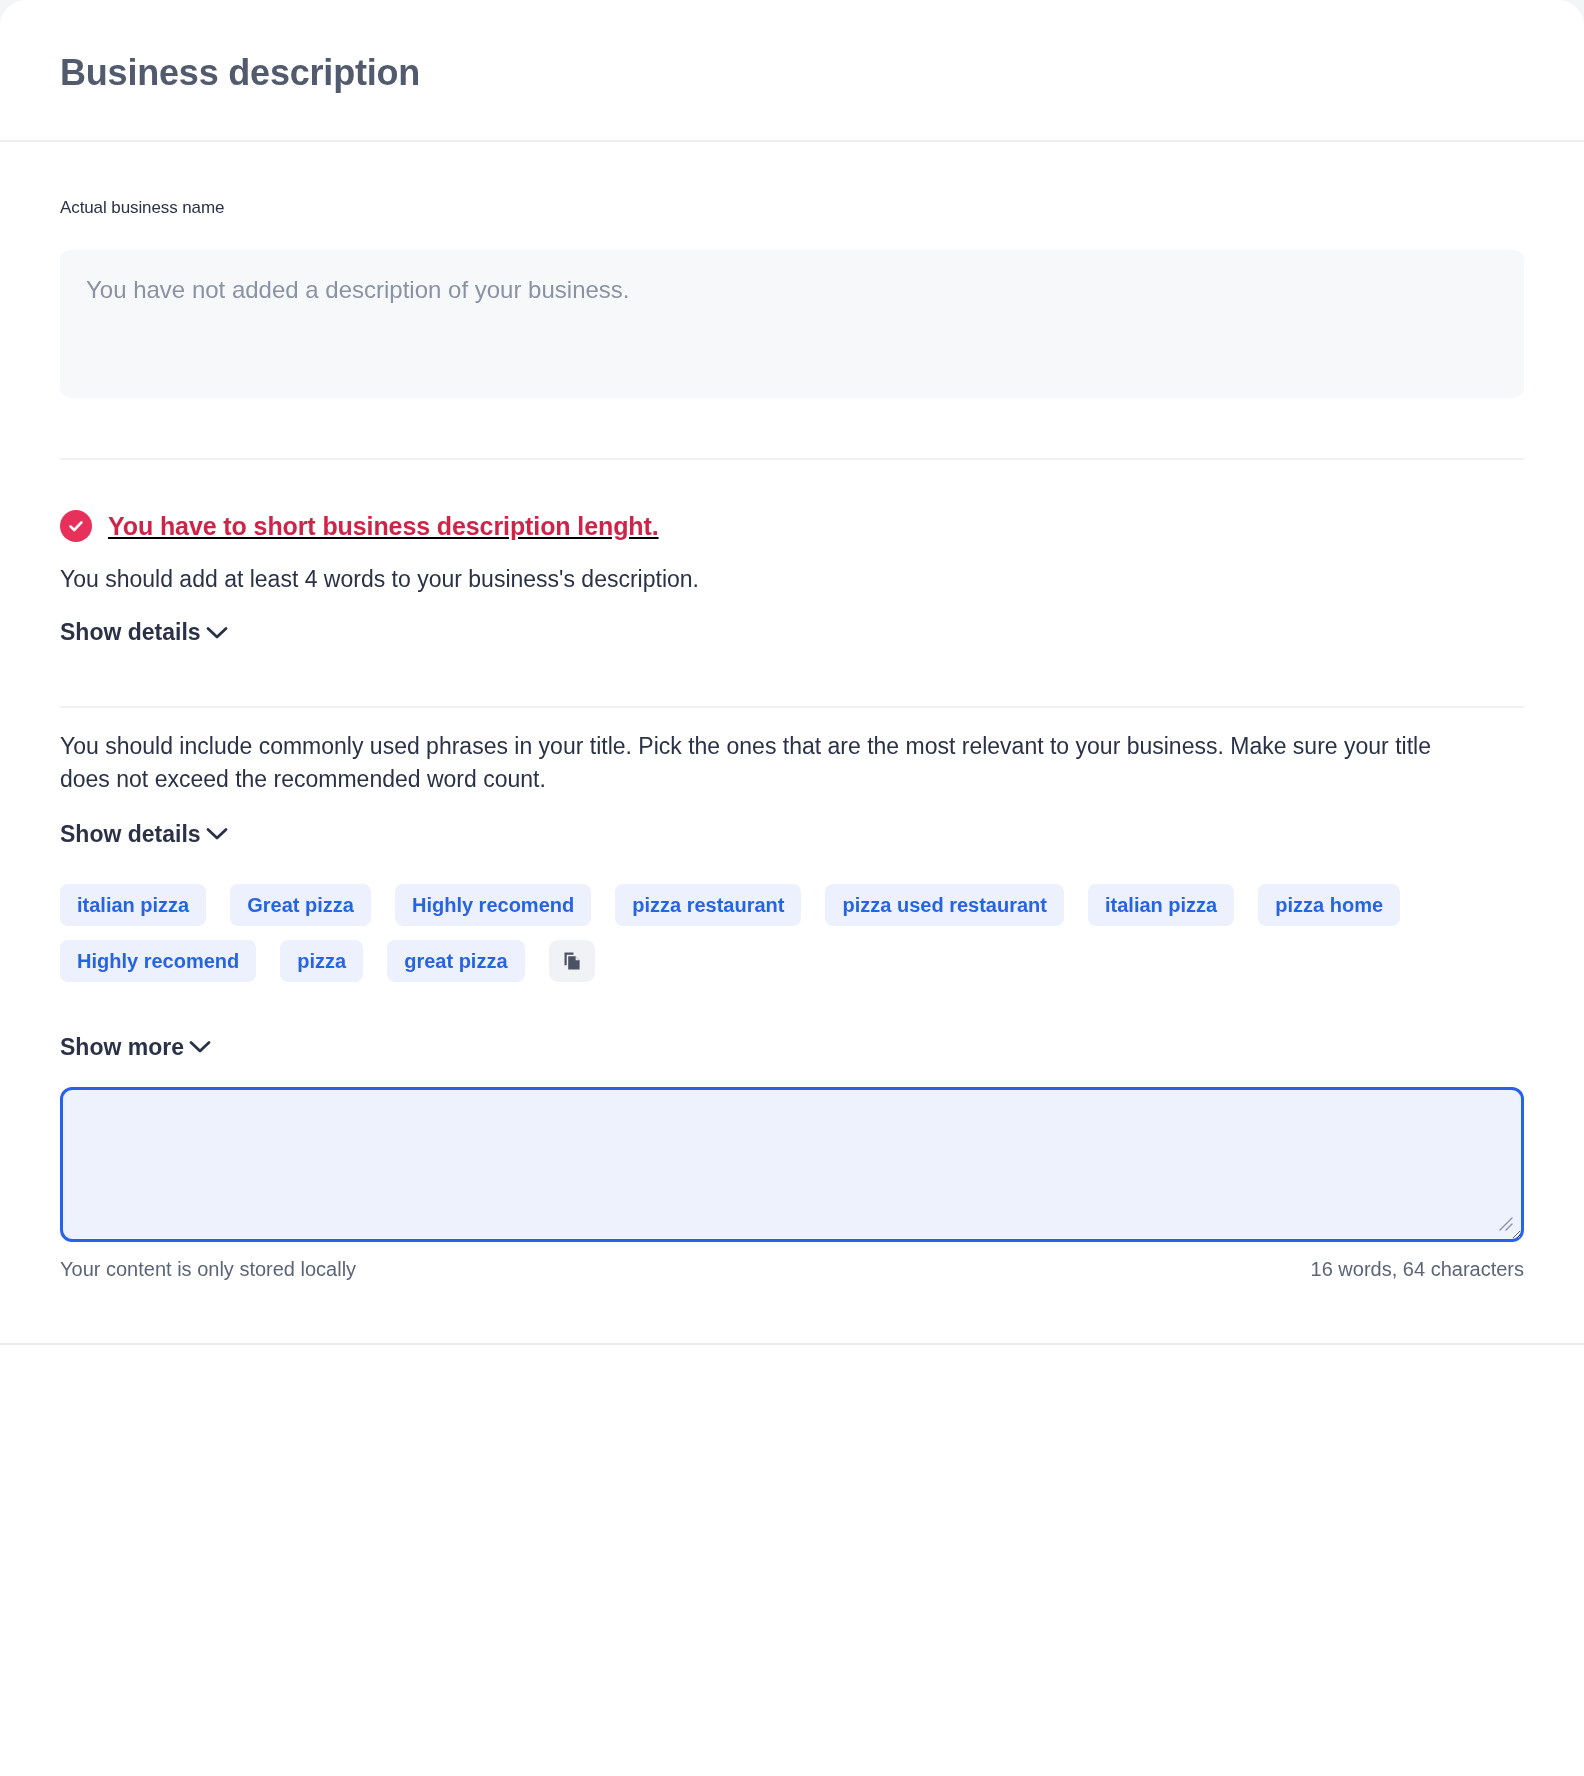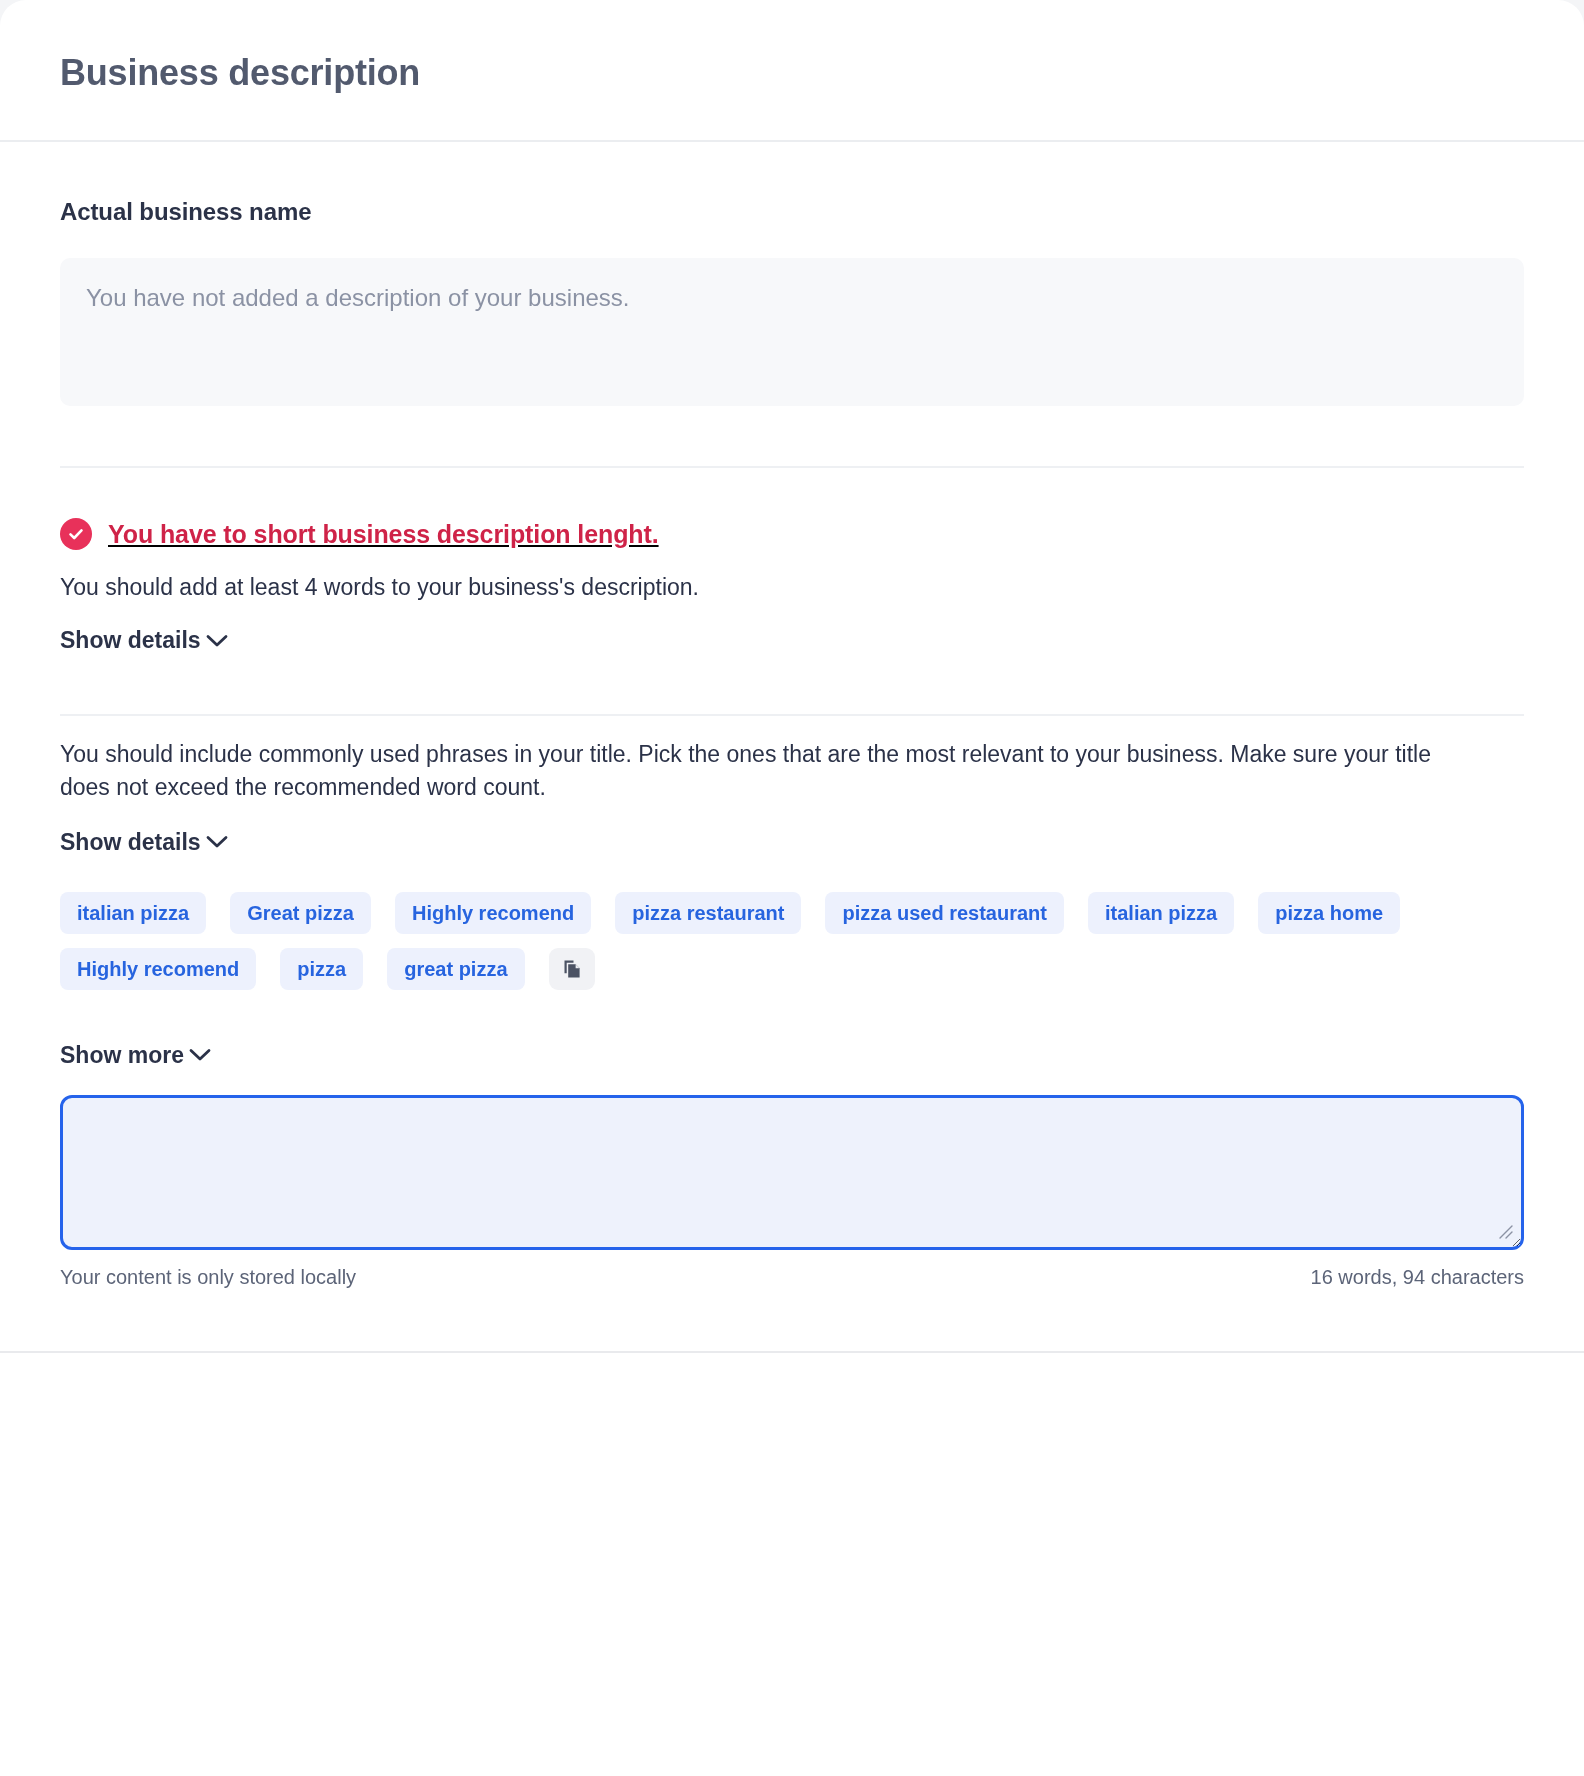--- a/index.html
+++ b/index.html
@@ -41,22 +41,22 @@
     color: #525a6e;
     letter-spacing: -0.2px;
   }
 
   
   .card-body { padding: 0 60px; }
 
   .section-title {
     margin: 0;
     padding-top: 56px;
-    font-size: 24px;
-    font-weight: bold;
+    font-size: 17px;
+    font-weight: normal;
     color: #2b3248;
     letter-spacing: -0.1px;
   }
 
   .readonly-box {
     margin-top: 32px;
     height: 148px;
     background: #f7f8fa;
     border-radius: 10px;
     padding: 24px 26px;
@@ -299,21 +299,21 @@
           <textarea class="editor" placeholder="" style=""></textarea>
           <span class="resize-grip">
             <svg viewBox="0 0 18 18" width="18" height="18" aria-hidden="true">
               <path d="M16 4 L4 16 M16 10 L10 16" stroke="#8b92a4" stroke-width="1.4" fill="none" stroke-linecap="round"></path>
             </svg>
           </span>
         </div>
 
         <div class="meta-row">
           <span>Your content is only stored locally</span>
-          <span>16 words, 94 characters</span>
+          <span>16 words, 64 characters</span>
         </div>
       </div>
     </div>
 
     <div class="bottom-divider"></div>
     <div class="card-footer"></div>
   </div>
 </div>
 
 </body></html>

